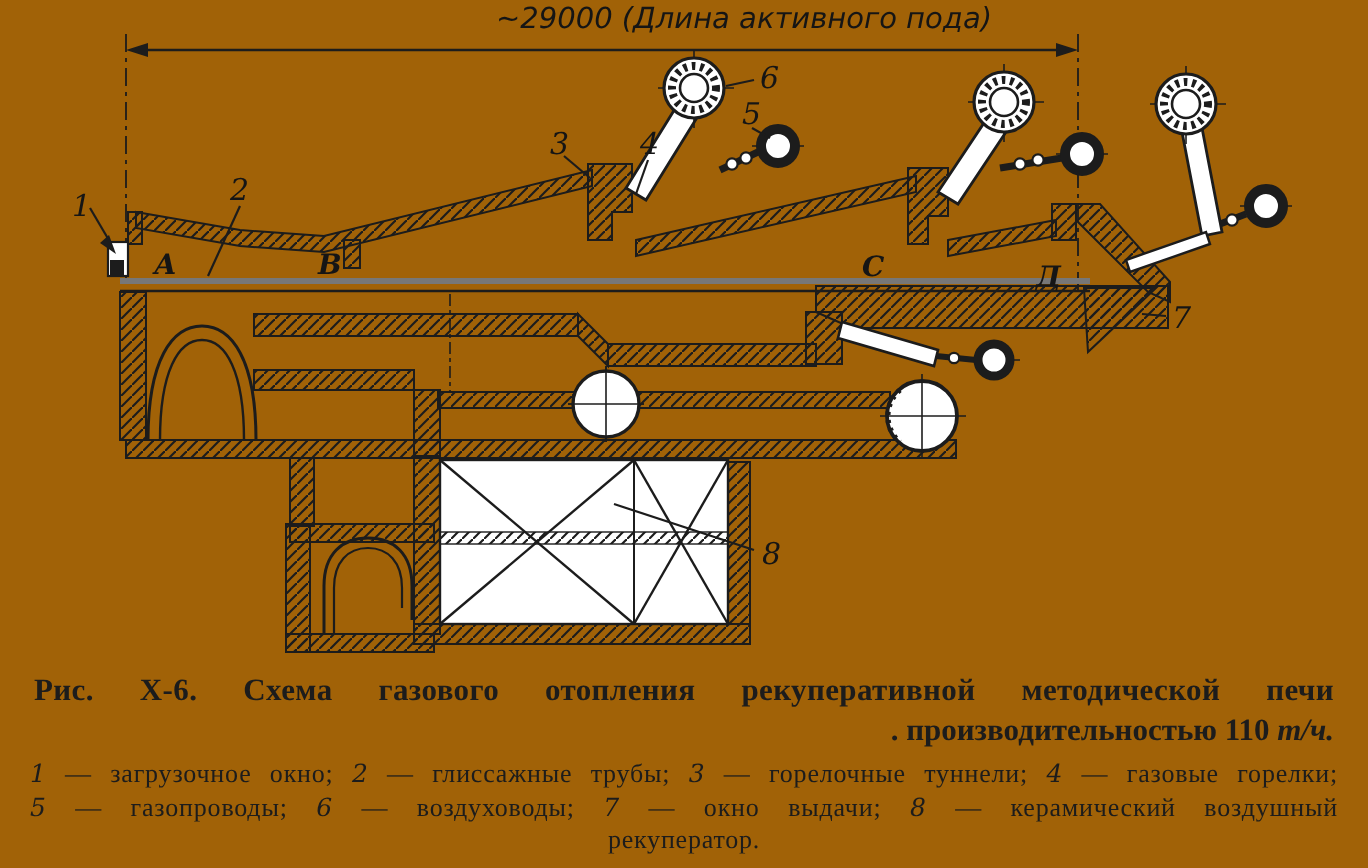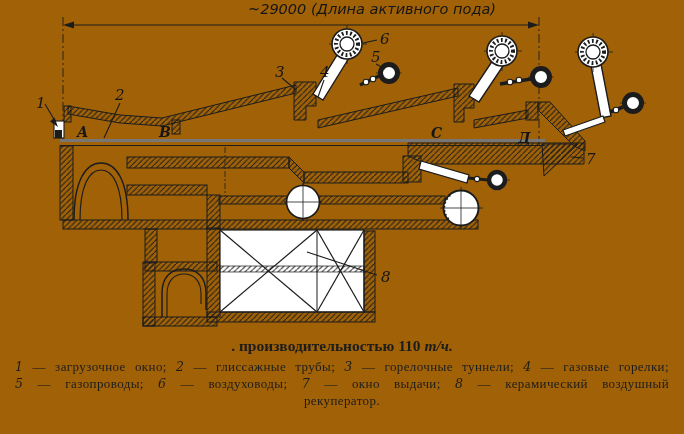--- a/index.html
+++ b/index.html
@@ -5,21 +5,21 @@
   html,body{margin:0;padding:0;background:#e8e8e8;}
   .page{width:684px;height:434px;background:#a16207;position:relative;overflow:hidden;
         font-family:"Liberation Serif",serif;color:#1c1c1c;}
   .fig{display:block;width:684px;height:332px;}
   .lbl{font:italic 15px "DejaVu Serif",serif;fill:#151515;}
   .zone{font:italic bold 14px "DejaVu Serif",serif;fill:#151515;}
   .dim{font:italic 14.5px "DejaVu Sans",sans-serif;fill:#151515;}
   .caption{width:650px;margin:5px auto 0;}
   .cap1{font-weight:bold;font-size:15.5px;text-align:justify;text-align-last:justify;
         letter-spacing:.2px;line-height:1.15;}
-  .cap2{font-weight:bold;font-size:15.5px;text-align:center;line-height:1.15;margin-top:2px;}
+  .cap2{font-weight:bold;font-size:15.5px;text-align:right;line-height:1.15;margin-top:2px;}
   .cap2 i{font-style:italic;}
   .legend{width:654px;margin:4px auto 0;font-size:13px;line-height:1.3;
           text-align:justify;text-align-last:center;word-spacing:5.5px;letter-spacing:.4px;}
   .legend i{font-style:italic;font-family:"DejaVu Serif",serif;font-size:12.5px;}
 </style>
 </head>
 <body>
 
 <div class="page">
 
@@ -188,20 +188,21 @@
 
   <g>
     <text class="zone" x="77" y="137">А</text>
     <text class="zone" x="159" y="137">В</text>
     <text class="zone" x="431" y="138">С</text>
     <text class="zone" x="518" y="143">Д</text>
   </g>
 </svg>
 
 <div class="caption">
+  <div class="cap1">Рис. Х-6. Схема газового отопления рекуперативной методической печи</div>
   <div class="cap2"><span>. производительностью 110 </span><i>т/ч.</i></div>
 </div>
 
 <div class="legend">
   <span><i>1</i><span> — загрузочное окно; </span></span><span><i>2</i><span> — глиссажные трубы; </span></span><span><i>3</i><span> — горелочные туннели; </span></span><span><i>4</i><span> — газовые горелки; </span></span><span><i>5</i><span> — газопроводы; </span></span><span><i>6</i><span> — воздуховоды; </span></span><span><i>7</i><span> — окно выдачи; </span></span><span><i>8</i><span> — керамический воздушный рекуператор.</span></span>
 </div>
 
 </div>
 
 </body></html>

